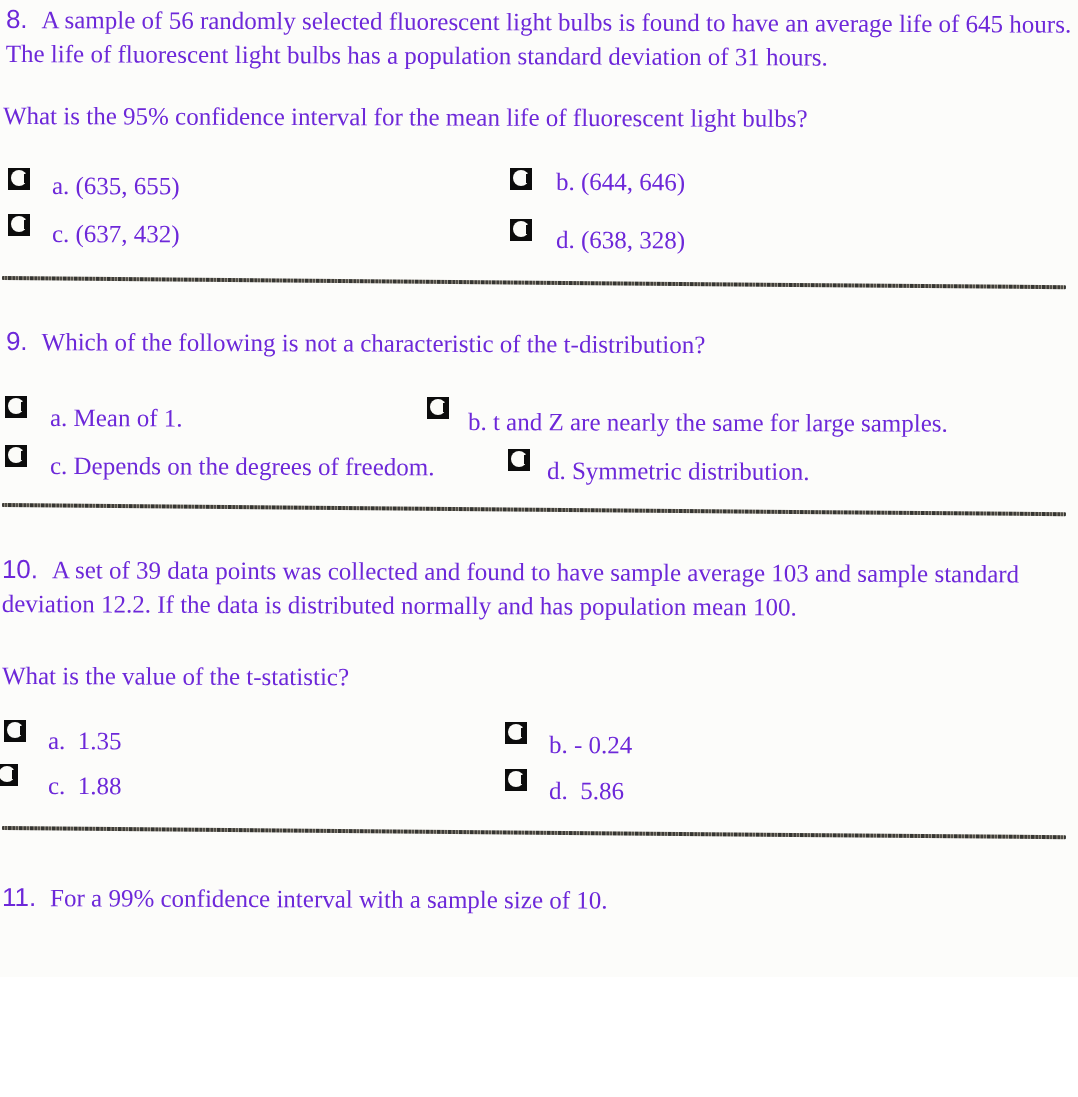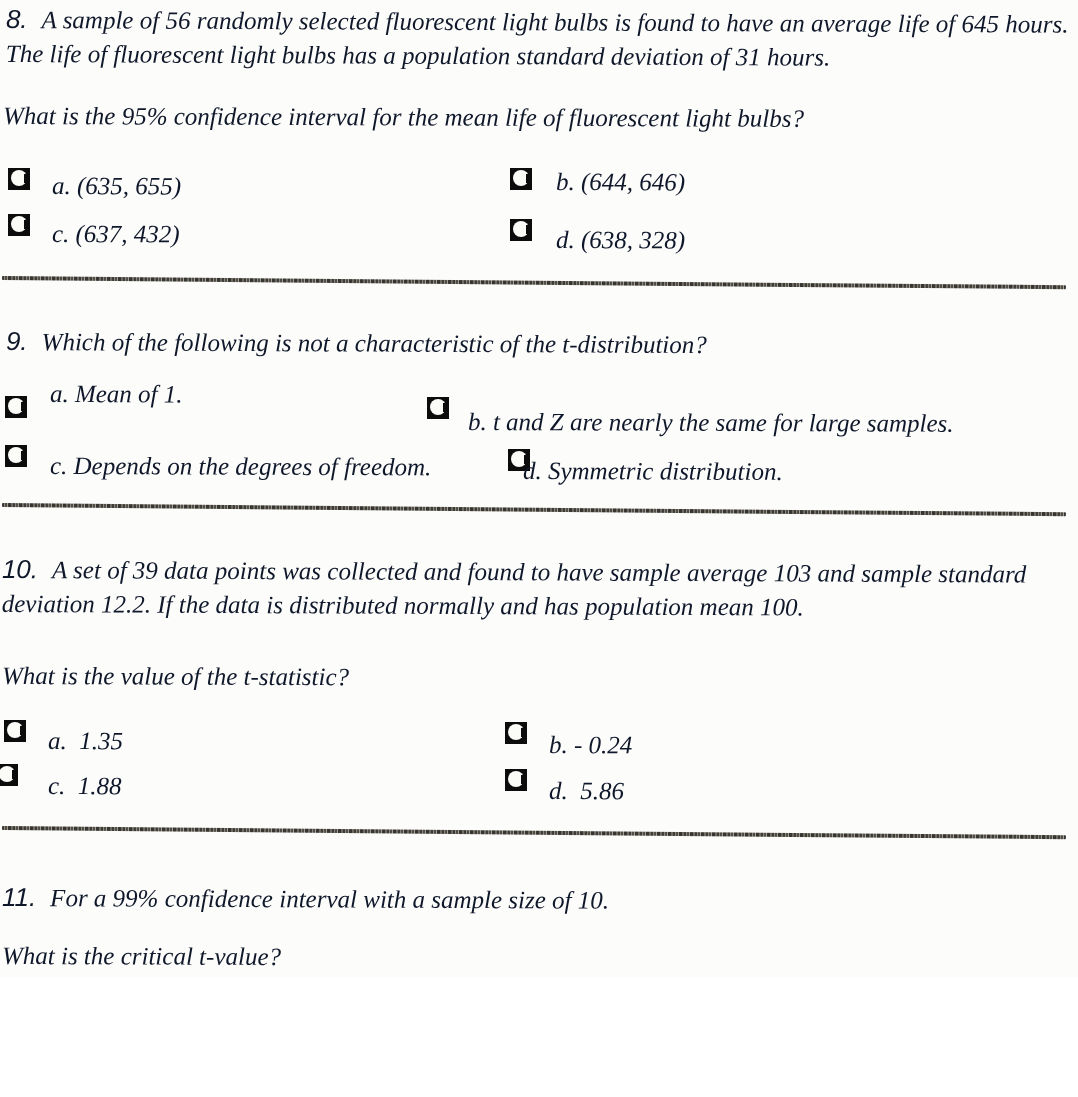--- a/index.html
+++ b/index.html
@@ -1,24 +1,23 @@
 <!DOCTYPE html>
 <html><head>
 <meta charset="utf-8">
 <style>
   html,body{margin:0;padding:0;background:#ffffff;}
   .page{
     position:relative;
     width:1078px;height:977px;
     background:#fcfcfa;
     overflow:hidden;
-    color:#0f172a;
+    color:#6d28d9;
     font-family:"Liberation Serif", serif;
     font-size:25px;
-    font-style:italic;
   }
   .para{
     position:absolute;margin:0;
     line-height:34px;
     transform:rotate(0.25deg);
     transform-origin:left top;
   }
   .qnum{
     font-family:"Liberation Sans", sans-serif;
     font-size:26px;
@@ -104,21 +103,21 @@
 
   <p class="para" style="left:6px;top:324px;width:1074px"><span class="qnum">9.</span><span>Which of the following is not a characteristic of the t-distribution?</span></p>
 
   <span class="cb" style="left:5px;top:396px">
     <svg viewBox="0 0 22 22" width="22" height="22">
         <rect width="22" height="22" fill="#0c0c0c"></rect>
         <circle cx="11" cy="10" r="8" fill="#fbfbf8"></circle>
         <rect x="16" y="6" width="6" height="9" fill="#0c0c0c"></rect>
       </svg>
   </span>
-  <p class="opt-label" style="left:50px;top:380px">a. Mean of 1.</p>
+  <p class="opt-label" style="left:50px;top:404px">a. Mean of 1.</p>
 
   <span class="cb" style="left:427px;top:397px">
     <svg viewBox="0 0 22 22" width="22" height="22">
         <rect width="22" height="22" fill="#0c0c0c"></rect>
         <circle cx="11" cy="10" r="8" fill="#fbfbf8"></circle>
         <rect x="16" y="6" width="6" height="9" fill="#0c0c0c"></rect>
       </svg>
   </span>
   <p class="opt-label" style="left:468px;top:408px">b. t and Z are nearly the same for large samples.</p>
 
@@ -131,21 +130,21 @@
   </span>
   <p class="opt-label" style="left:50px;top:452px">c. Depends on the degrees of freedom.</p>
 
   <span class="cb" style="left:508px;top:449px">
     <svg viewBox="0 0 22 22" width="22" height="22">
         <rect width="22" height="22" fill="#0c0c0c"></rect>
         <circle cx="11" cy="10" r="8" fill="#fbfbf8"></circle>
         <rect x="16" y="6" width="6" height="9" fill="#0c0c0c"></rect>
       </svg>
   </span>
-  <p class="opt-label" style="left:523px;top:457px">d. Symmetric distribution.</p>
+  <p class="opt-label" style="left:547px;top:457px">d. Symmetric distribution.</p>
 
   <div class="sep" style="top:503px"></div>
 
   <p class="para" style="left:2px;top:552px;width:1074px"><span class="qnum">10.</span><span>A set of 39 data points was collected and found to have sample average 103 and sample standard deviation 12.2. If the data is distributed normally and has population mean 100.</span></p>
 
   <p class="prompt" style="left:2px;top:660px">What is the value of the t-statistic?</p>
 
   <span class="cb" style="left:4px;top:720px">
     <svg viewBox="0 0 22 22" width="22" height="22">
         <rect width="22" height="22" fill="#0c0c0c"></rect>
@@ -179,21 +178,20 @@
         <circle cx="11" cy="10" r="8" fill="#fbfbf8"></circle>
         <rect x="16" y="6" width="6" height="9" fill="#0c0c0c"></rect>
       </svg>
   </span>
   <p class="opt-label" style="left:549px;top:777px">d.  5.86</p>
 
   <div class="sep" style="top:826px"></div>
 
   <p class="para" style="left:2px;top:880px;width:1074px"><span class="qnum">11.</span><span>For a 99% confidence interval with a sample size of 10.</span></p>
 
-  <p class="prompt" style="left:2px;top:940px">What is the critical t-value?</p>
 
   <span class="cb" style="left:-4px;top:1008px">
     <svg viewBox="0 0 22 22" width="22" height="22">
         <rect width="22" height="22" fill="#0c0c0c"></rect>
         <circle cx="11" cy="10" r="8" fill="#fbfbf8"></circle>
         <rect x="16" y="6" width="6" height="9" fill="#0c0c0c"></rect>
       </svg>
   </span>
   <p class="opt-label" style="left:44px;top:1016px">a. 2.20</p>
 

